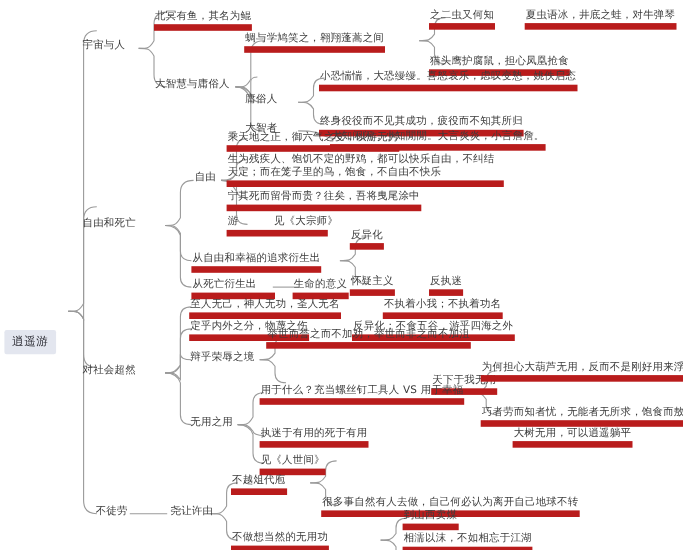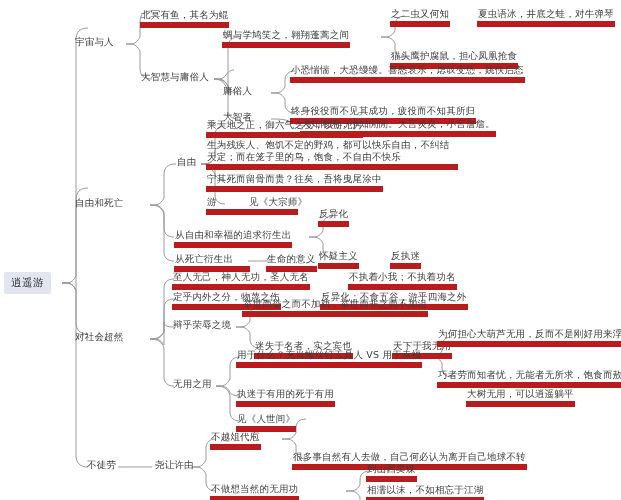--- a/index.html
+++ b/index.html
@@ -23,20 +23,21 @@
   .node.under{border-bottom:6px solid #b91c1c;}
   .node.two-line{white-space:normal;width:183px;line-height:12px;}
   .root{
     position:absolute;
     background:#e3e6ef;
     color:#2d2d35;
     font-size:10.5px;
     padding:4px 7px;
     border-radius:2px;
     letter-spacing:.5px;
+    margin-top:28px;
   }
 </style>
 </head>
 <body>
 
 <div id="canvas">
 
   <svg class="links" viewBox="0 0 621 500">
 
     <path d="M62,283 C70,283 72,283 76,276 L76,40 C76,32 80,28 88,28"></path>
@@ -150,21 +151,20 @@
 
   <div class="node under" style="left:172px;top:271px;">至人无己，神人无功，圣人无名</div>
   <div class="node under" style="left:348px;top:271px;">不执着小我；不执着功名</div>
 
   <div class="node under" style="left:172px;top:291px;">定乎内外之分，物蔑之伤</div>
   <div class="node under" style="left:320px;top:291px;">反异化；不食五谷，游乎四海之外</div>
 
   <div class="node" style="left:172px;top:319px;text-align:right;">辩乎荣辱之境</div>
 
   <div class="node under" style="left:242px;top:298px;">举世而誉之而不加劝，举世而非之而不加沮</div>
-  <div class="node under" style="left:254px;top:340px;">迷失于名者，实之宾也</div>
   <div class="node under" style="left:392px;top:340px;">天下于我无用</div>
 
   <div class="node" style="left:172px;top:378px;">无用之用</div>
 
   <div class="node under" style="left:236px;top:349px;text-align:center;">用于什么？充当螺丝钉工具人 VS 用于幸福</div>
 
   <div class="node under" style="left:437px;top:328px;">为何担心大葫芦无用，反而不是刚好用来浮于江湖</div>
   <div class="node under" style="left:437px;top:369px;">巧者劳而知者忧，无能者无所求，饱食而敖游</div>
 
   <div class="node under" style="left:236px;top:388px;">执迷于有用的死于有用</div>

